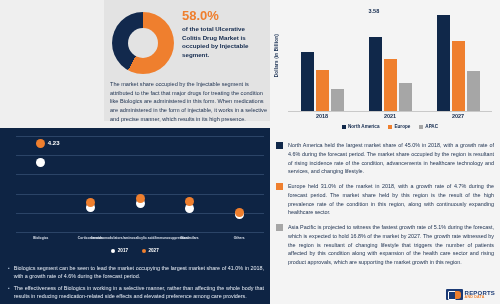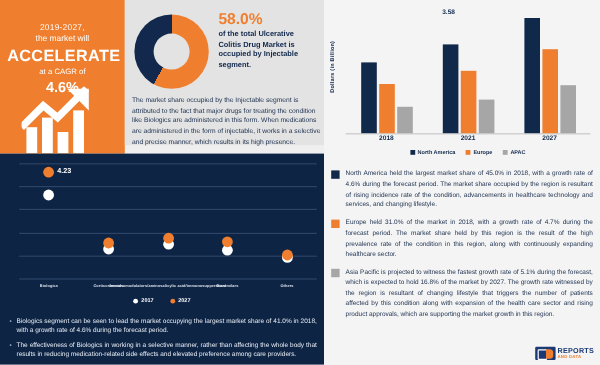--- a/index.html
+++ b/index.html
@@ -145,35 +145,20 @@
   }
   .logo-text { line-height: 1; }
   .logo-t1 { font-size: 6px; font-weight: bold; color: #1b3a75; letter-spacing: .2px; }
   .logo-t2 { font-size: 3.6px; font-weight: bold; color: #ef7f2e; letter-spacing: .2px; }
 </style>
 </head>
 <body>
 
 <div id="page">
 
-  <div class="orange-panel">
-    <div class="op-line1">2019-2027,</div>
-    <div class="op-line2">the market will</div>
-    <div class="op-accel">ACCELERATE</div>
-    <div class="op-line3">at a CAGR of</div>
-    <div class="op-cagr">4.6%</div>
-    <svg class="growth-icon" viewBox="0 0 70 56">
-      <rect x="4" y="34" width="9" height="22" fill="#fff"></rect>
-      <rect x="17" y="26" width="9" height="30" fill="#fff"></rect>
-      <rect x="30" y="38" width="9" height="18" fill="#fff"></rect>
-      <rect x="43" y="20" width="9" height="36" fill="#fff"></rect>
-      <path d="M2 32 L18 16 L30 26 L52 4" stroke="#fff" stroke-width="6" fill="none" stroke-linecap="square"></path>
-      <path d="M38 2 L56 2 L56 20 Z" fill="#fff"></path>
-    </svg>
-  </div>
 
   <div class="donut-block">
     <div class="donut-wrap">
       <div class="donut"></div>
     </div>
     <div class="donut-stat">
       <div class="donut-pct">58.0%</div>
       <div class="donut-sub">of the total Ulcerative Colitis Drug Market is occupied by Injectable segment.</div>
     </div>
     <div class="donut-para">The market share occupied by the Injectable segment is attributed to the fact that major drugs for treating the condition like Biologics are administered in this form. When medications are administered in the form of injectable, it works in a selective and precise manner, which results in its high presence.</div>

